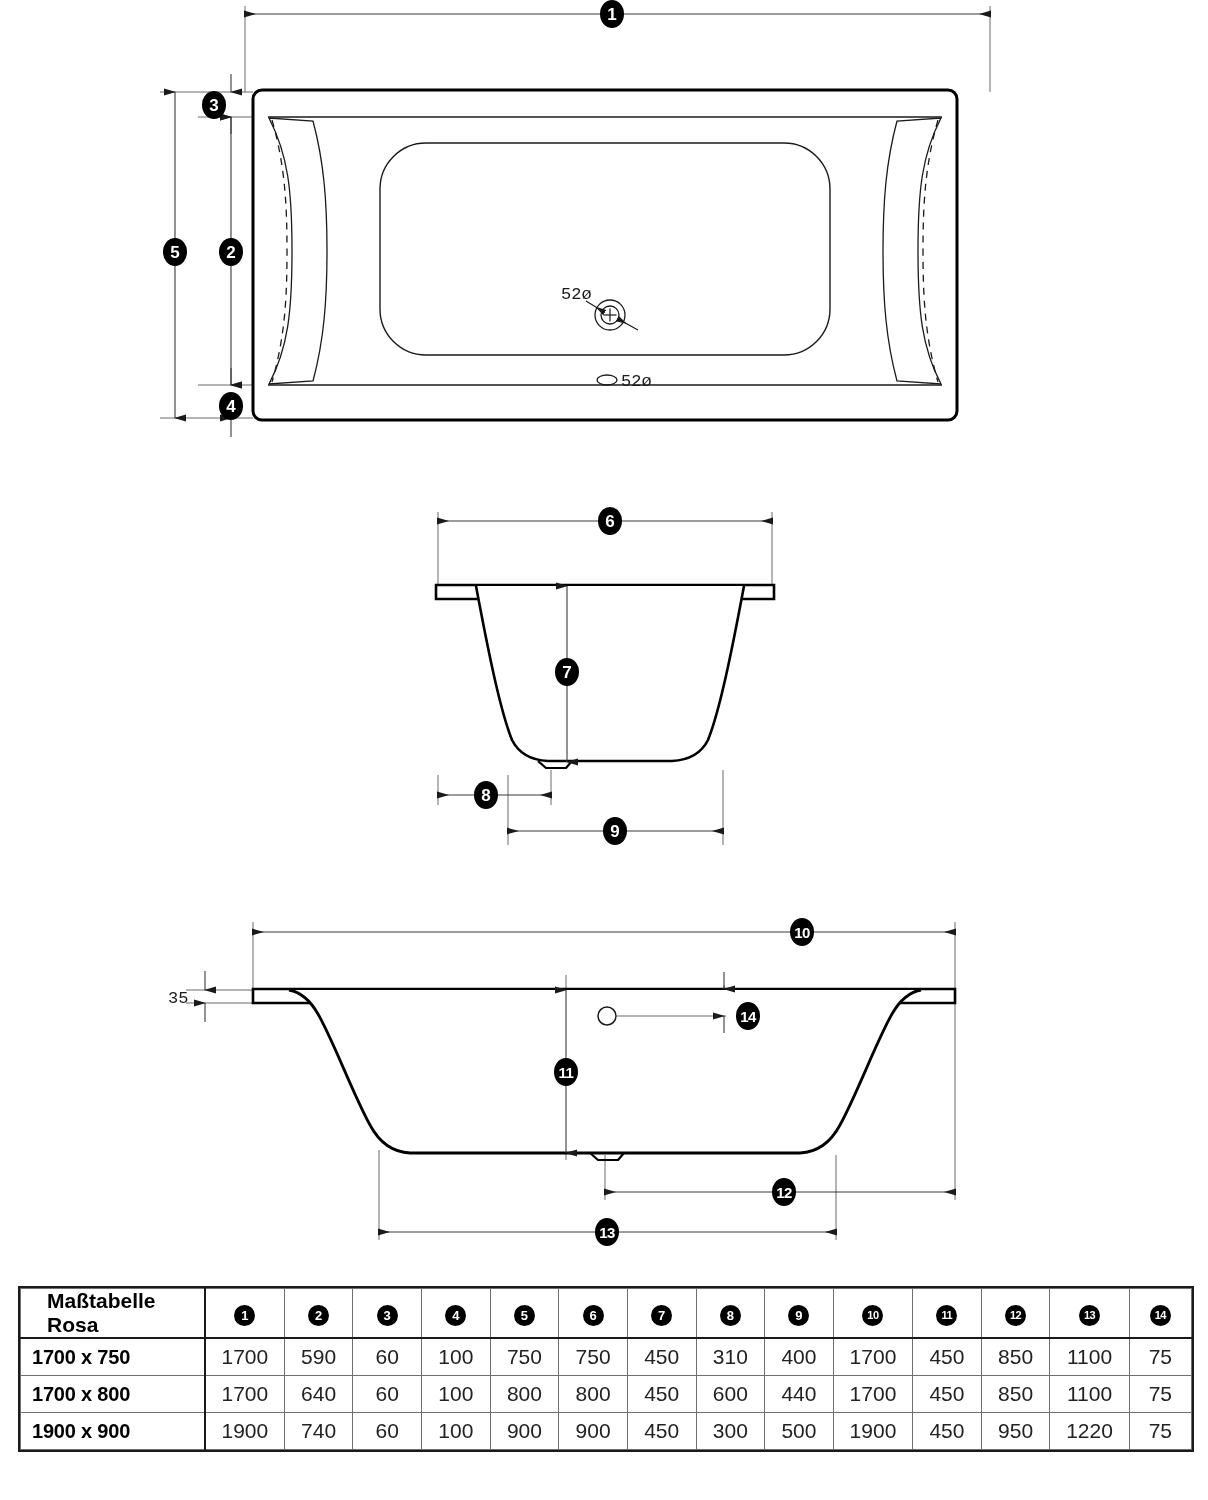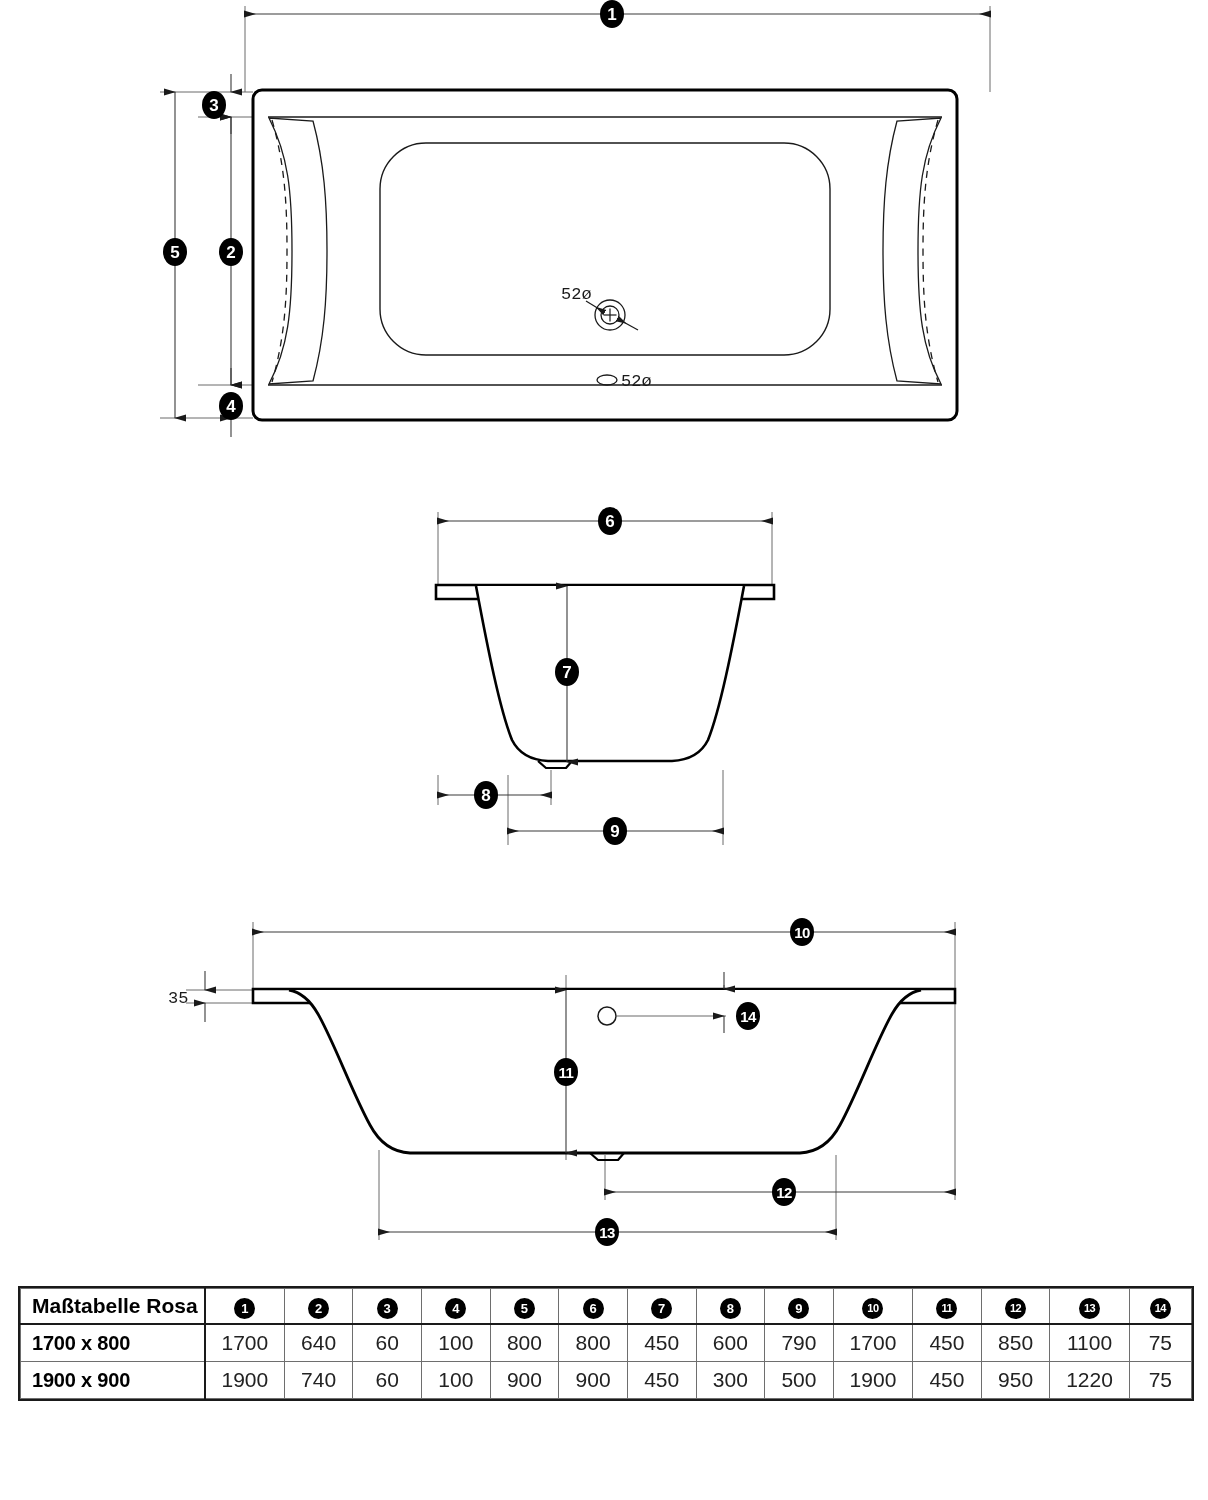--- a/index.html
+++ b/index.html
@@ -69,21 +69,21 @@
   table.spec td.rowlabel {
     text-align: left;
     padding-left: 11px;
     font-weight: bold;
     font-size: 20px;
     color: #000000;
     letter-spacing: -0.2px;
   }
   table.spec td.titlecell {
     text-align: left;
-    padding-left: 11px;
+    padding-left: 26px;
     font-weight: bold;
     font-size: 21px;
     color: #000000;
   }
   
   #spec-table-wrap {
     border: 2.5px solid #1a1a1a;
   }
   table.spec tr.header-row td {
     border-bottom: 2.5px solid #1a1a1a;
@@ -367,31 +367,48 @@
           <td><span class="badge">6</span></td>
           <td><span class="badge">7</span></td>
           <td><span class="badge">8</span></td>
           <td><span class="badge">9</span></td>
           <td><span class="badge wide">10</span></td>
           <td><span class="badge wide">11</span></td>
           <td><span class="badge wide">12</span></td>
           <td><span class="badge wide">13</span></td>
           <td><span class="badge wide">14</span></td>
         </tr>
+    <tr>
+          <td class="rowlabel">1700 x 750</td>
+          <td>1700</td>
+          <td>590</td>
+          <td>60</td>
+          <td>100</td>
+          <td>750</td>
+          <td>750</td>
+          <td>450</td>
+          <td>310</td>
+          <td>400</td>
+          <td>1700</td>
+          <td>450</td>
+          <td>850</td>
+          <td>1100</td>
+          <td>75</td>
+        </tr>
         <tr>
           <td class="rowlabel">1700 x 800</td>
           <td>1700</td>
           <td>640</td>
           <td>60</td>
           <td>100</td>
           <td>800</td>
           <td>800</td>
           <td>450</td>
           <td>600</td>
-          <td>790</td>
+          <td>440</td>
           <td>1700</td>
           <td>450</td>
           <td>850</td>
           <td>1100</td>
           <td>75</td>
         </tr>
         <tr>
           <td class="rowlabel">1900 x 900</td>
           <td>1900</td>
           <td>740</td>

